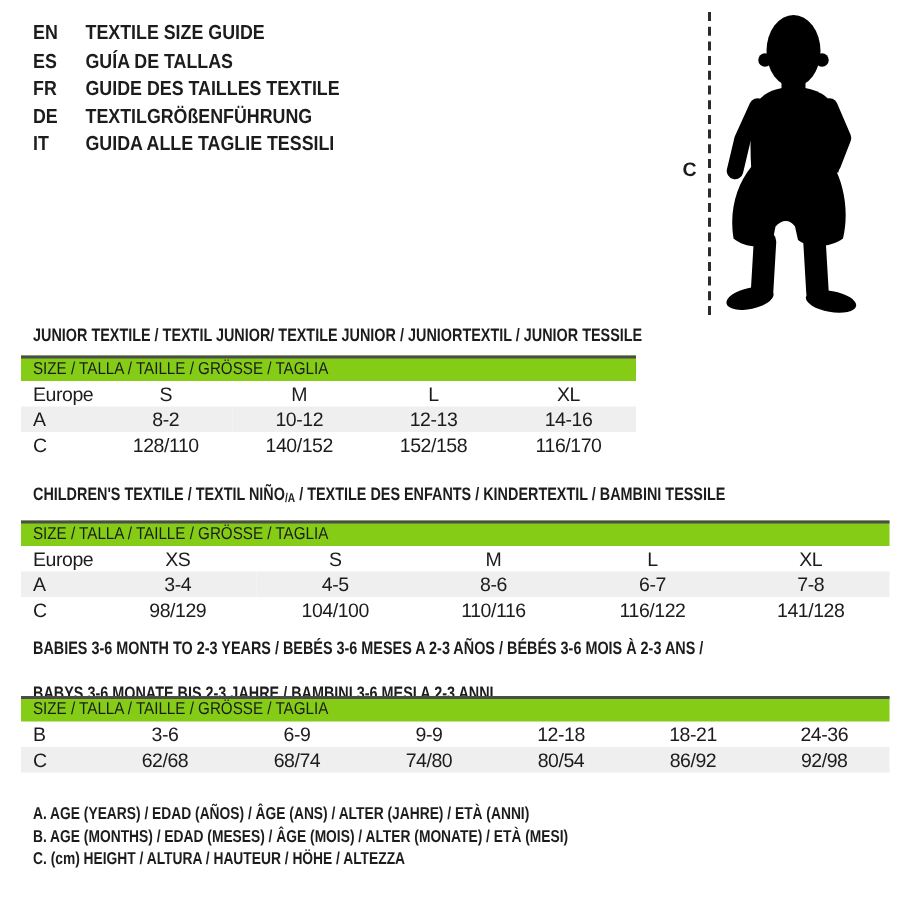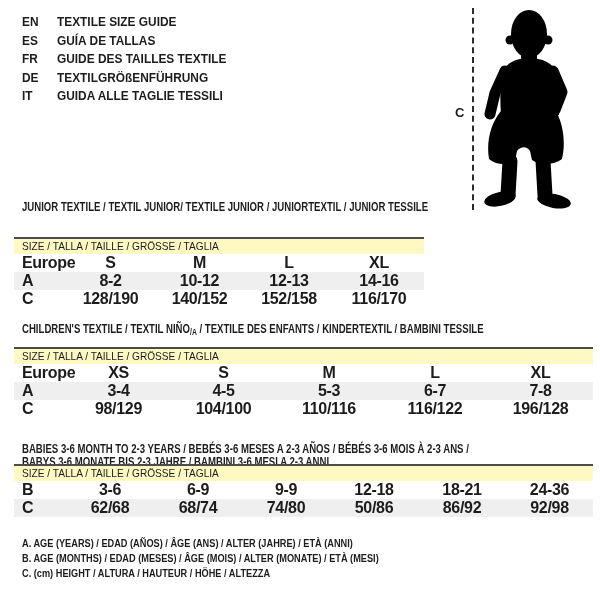--- a/index.html
+++ b/index.html
@@ -22,23 +22,23 @@
   .dash-line{position:absolute;left:472px;top:8px;height:202px;width:0;border-left:2px dashed #2b2b2b;}
   .height-label{position:absolute;left:455px;top:105px;font-weight:bold;font-size:13px;}
   .baby{position:absolute;left:478px;top:8px;width:100px;height:202px;}
 
   
   .sec-title{position:absolute;left:22px;font-weight:bold;font-size:12px;line-height:13px;}
   .sub{font-size:8.5px;vertical-align:-1.5px;letter-spacing:0;}
 
   
   .tablebox{position:absolute;left:14px;}
-  .tbar{background:#fef9c3;border-top:2px solid #4c4c4c;height:15px;line-height:15px;padding-left:8px;font-size:11.5px;}
+  .tbar{background:#84cc16;border-top:2px solid #4c4c4c;height:15px;line-height:15px;padding-left:8px;font-size:11.5px;}
   table{border-collapse:collapse;table-layout:fixed;width:100%;}
-  td{height:17px;text-align:center;font-size:16px;letter-spacing:-0.3px;padding:0;vertical-align:middle;font-weight:bold;}
+  td{height:17px;text-align:center;font-size:13px;letter-spacing:-0.3px;padding:0;vertical-align:middle;}
   td.lbl{text-align:left;padding-left:8px;}
   tr.shaded td{background:#efefef;}
 
   
   .legend{position:absolute;left:22px;top:536px;}
   .legend-line{position:relative;height:15.2px;font-weight:bold;font-size:11.5px;}
   .legend-line .cond{position:absolute;left:0;top:1px;}
 </style>
 </head>
 <body>
@@ -78,21 +78,21 @@
     <path d="M27,62 L17,84 L12,105" fill="none" stroke="#000" stroke-width="11" stroke-linecap="round" stroke-linejoin="round"></path>
     <path d="M75,62 L84,83 L77,101" fill="none" stroke="#000" stroke-width="11" stroke-linecap="round" stroke-linejoin="round"></path>
     <path d="M23,102 C13,114 8,132 11,150 C18,156 30,157 37,152 L39,142 C43,137 49,137 52,142 L54,151 C62,157 76,156 84,150 C88,133 85,115 78,102 Z"></path>
     <path d="M32,152 L30,186" fill="none" stroke="#000" stroke-width="15" stroke-linecap="round"></path>
     <path d="M65,152 L67,186" fill="none" stroke="#000" stroke-width="15" stroke-linecap="round"></path>
     <ellipse cx="22" cy="190" rx="16" ry="7" transform="rotate(-12 22 190)"></ellipse>
     <ellipse cx="76" cy="192" rx="17" ry="7" transform="rotate(10 76 192)"></ellipse>
   </g>
 </svg>
 
-<div class="sec-title" style="top:201px;text-align:right;">
+<div class="sec-title" style="top:217px;text-align:right;">
   <span class="cond">JUNIOR TEXTILE / TEXTIL JUNIOR/ TEXTILE JUNIOR / JUNIORTEXTIL / JUNIOR TESSILE</span>
 </div>
 <div class="tablebox" style="top:237px;width:410px;">
   <div class="tbar">
     <span class="cond9">SIZE / TALLA / TAILLE / GRÖSSE / TAGLIA</span>
   </div>
   <table>
     <colgroup>
         <col style="width:52px">
         <col style="width:89px">
@@ -110,21 +110,21 @@
     </tr>
     <tr class="shaded">
       <td class="lbl">A</td>
       <td>8-2</td>
       <td>10-12</td>
       <td>12-13</td>
       <td>14-16</td>
     </tr>
     <tr>
       <td class="lbl">C</td>
-      <td>128/190</td>
+      <td>128/110</td>
       <td>140/152</td>
       <td>152/158</td>
       <td>116/170</td>
     </tr>
   </tbody>
     </table>
 </div>
 
 <div class="sec-title" style="top:323px;">
   <span class="cond"><span>CHILDREN'S TEXTILE / TEXTIL NIÑO</span><span class="sub">/A</span><span> / TEXTILE DES ENFANTS / KINDERTEXTIL / BAMBINI TESSILE</span></span>
@@ -148,37 +148,37 @@
       <td>XS</td>
       <td>S</td>
       <td>M</td>
       <td>L</td>
       <td>XL</td>
     </tr>
     <tr class="shaded">
       <td class="lbl">A</td>
       <td>3-4</td>
       <td>4-5</td>
-      <td>5-3</td>
+      <td>8-6</td>
       <td>6-7</td>
       <td>7-8</td>
     </tr>
     <tr>
       <td class="lbl">C</td>
       <td>98/129</td>
       <td>104/100</td>
       <td>110/116</td>
       <td>116/122</td>
-      <td>196/128</td>
+      <td>141/128</td>
     </tr>
   </tbody>
     </table>
 </div>
 
-<div class="sec-title" style="top:443px;">
+<div class="sec-title" style="top:426px;">
   <span class="cond">BABIES 3-6 MONTH TO 2-3 YEARS / BEBÉS 3-6 MESES A 2-3 AÑOS / BÉBÉS 3-6 MOIS À 2-3 ANS /</span>
 </div>
 <div class="sec-title" style="top:456px;">
   <span class="cond">BABYS 3-6 MONATE BIS 2-3 JAHRE / BAMBINI 3-6 MESI A 2-3 ANNI</span>
 </div>
 <div class="tablebox" style="top:464px;width:579px;">
   <div class="tbar">
     <span class="cond9">SIZE / TALLA / TAILLE / GRÖSSE / TAGLIA</span>
   </div>
   <table>
@@ -199,21 +199,21 @@
       <td>9-9</td>
       <td>12-18</td>
       <td>18-21</td>
       <td>24-36</td>
     </tr>
     <tr class="shaded">
       <td class="lbl">C</td>
       <td>62/68</td>
       <td>68/74</td>
       <td>74/80</td>
-      <td>50/86</td>
+      <td>80/54</td>
       <td>86/92</td>
       <td>92/98</td>
     </tr>
   </tbody>
     </table>
 </div>
 
 <div class="legend">
   <div class="legend-line">
     <span class="cond">A. AGE (YEARS) / EDAD (AÑOS) / ÂGE (ANS) / ALTER (JAHRE) / ETÀ (ANNI)</span>

